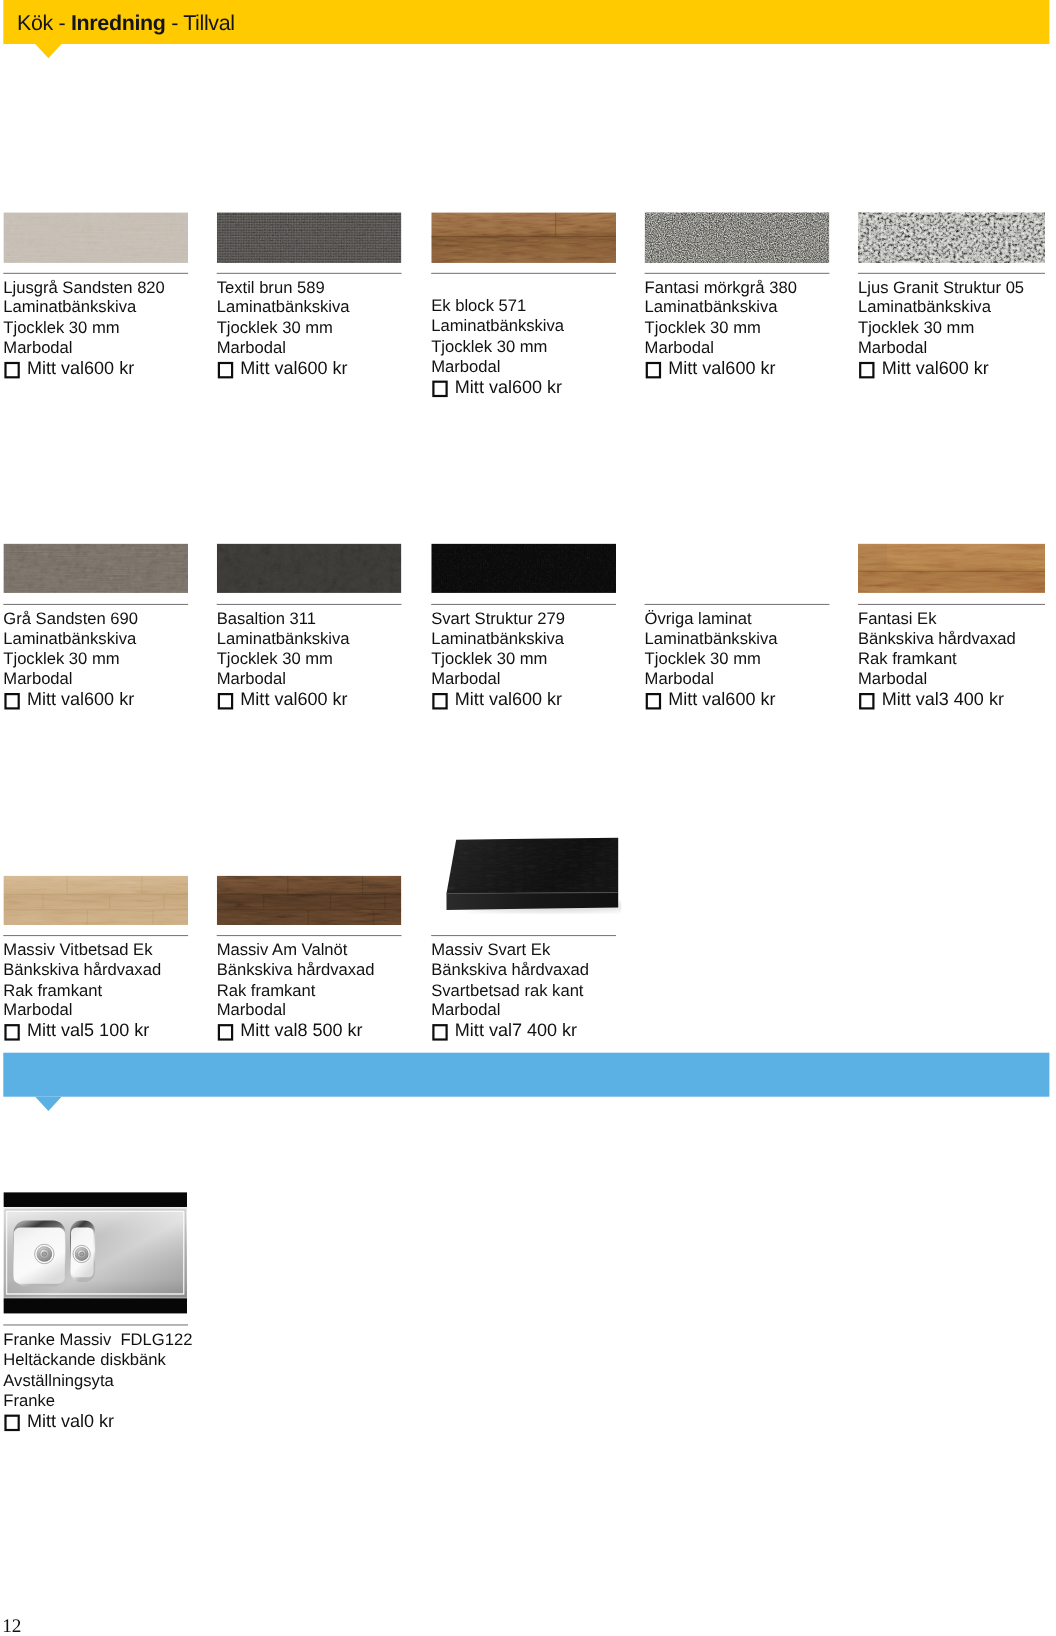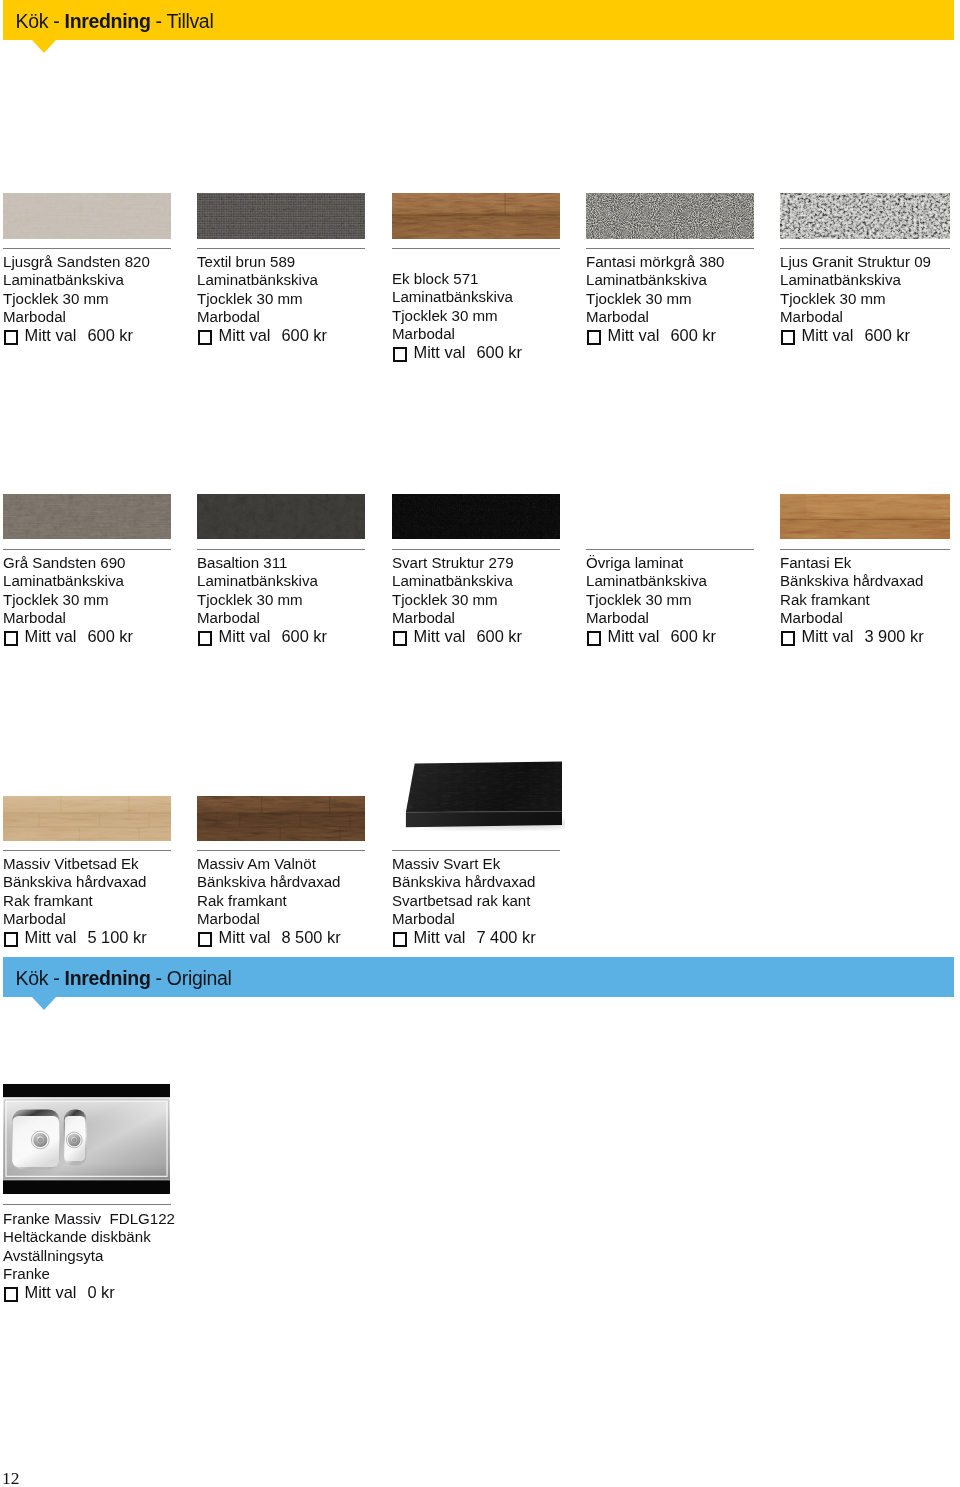--- a/index.html
+++ b/index.html
@@ -22,21 +22,21 @@
   .banner .b{font-weight:bold;}
 
   
   .cell{position:absolute;}
   .swwrap{position:absolute;left:0;overflow:hidden;}
   .swwrap svg{display:block;}
   .rule{position:absolute;left:0;height:1.2px;background:#7c7c80;}
   .info{position:absolute;left:0;font-size:15.1px;color:#111114;white-space:pre;}
   .info div{height:18.3px;line-height:18.3px;}
   .choice{font-size:16.4px;}
-  .price{margin-left:11px;}
+  .price{}
   .cb{display:inline-block;width:10px;height:10.4px;
       border:2.1px solid #0d0d0d;vertical-align:-3.5px;margin-right:6.5px;
       margin-left:1px;
       box-sizing:content-box;background:#fff;}
   .pagenum{position:absolute;font-size:17.5px;color:#111;
       font-family:"Liberation Serif", serif;}
 </style>
 </head>
 <body>
 
@@ -44,21 +44,20 @@
 
   <div class="banner" style="top: 0px; color: rgb(255, 203, 0);">
     <div class="bar" style="background: rgb(255, 203, 0);"></div>
     <div class="tip"></div>
     <div class="txt"><span>Kök </span><span>- </span><span class="b">Inredning</span><span> - </span><span>Tillval</span></div>
   </div>
 
   <div class="banner" style="top: 957px; color: rgb(91, 176, 228);">
     <div class="bar" style="background: rgb(91, 176, 228);"></div>
     <div class="tip"></div>
-    <div class="txt"><span>Kök </span><span>- </span><span class="b">Inredning</span><span> - </span><span>Original</span></div>
   </div>
 
   <div id="cells">
       <div class="cell" style="left: 3px; top: 0px; width: 168px;">
         <div class="swwrap" style="left:0px;top:193px;width:168px;height:46px">
           <svg width="168" height="46" viewBox="0 0 168 46">
             <defs>
               <filter id="tx0" x="0" y="0" width="100%" height="100%" color-interpolation-filters="sRGB">
                 <feTurbulence type="fractalNoise" baseFrequency="0.02 0.9" numOctaves="4" seed="11"></feTurbulence>
                 <feColorMatrix type="saturate" values="0"></feColorMatrix>
@@ -156,21 +155,21 @@
                   <feFuncB type="table" tableValues="0.05 0.22 0.78 0.97 1"></feFuncB>
                   <feFuncA type="linear" slope="0" intercept="1"></feFuncA>
                 </feComponentTransfer>
               </filter>
             </defs>
             <rect width="170" height="46" fill="#f4f4f0"></rect>
             <rect width="170" height="46" filter="url(#tx4)" style="mix-blend-mode:multiply"></rect>
           </svg>
         </div>
         <div class="rule" style="top:248px;width:170px"></div>
-        <div class="info" style="top:253px"><div>Ljus Granit Struktur 09</div><div>Laminatbänkskiva</div><div>Tjocklek 30 mm</div><div>Marbodal</div><div class="choice"><span class="cb"></span><span>Mitt val</span><span class="price">600 kr</span></div></div>
+        <div class="info" style="top:253px"><div>Ljus Granit Struktur 05</div><div>Laminatbänkskiva</div><div>Tjocklek 30 mm</div><div>Marbodal</div><div class="choice"><span class="cb"></span><span>Mitt val</span><span class="price">600 kr</span></div></div>
       </div>
       <div class="cell" style="left: 3px; top: 0px; width: 168px;">
         <div class="swwrap" style="left:0px;top:494px;width:168px;height:45px">
           <svg width="168" height="45" viewBox="0 0 168 45">
             <defs>
               <filter id="tx5" x="0" y="0" width="100%" height="100%" color-interpolation-filters="sRGB">
                 <feTurbulence type="fractalNoise" baseFrequency="0.035 0.85" numOctaves="4" seed="14"></feTurbulence>
                 <feColorMatrix type="saturate" values="0"></feColorMatrix>
               </filter>
               <filter id="tx5m" x="0" y="0" width="100%" height="100%" color-interpolation-filters="sRGB">
@@ -242,21 +241,21 @@
                 <stop offset="1" stop-color="#b2804a"></stop>
               </linearGradient>
             </defs>
             <rect width="170" height="45" fill="url(#tx8g)"></rect>
             <rect width="170" height="45" filter="url(#tx8)" style="mix-blend-mode:overlay" opacity="0.42"></rect>
             <rect x="0" y="25.2" width="170" height="0.8" fill="#4a3110" opacity="0.25"></rect>
             <rect x="0" y="0" width="26.4" height="25.2" fill="#9a7244" opacity="0.22"></rect>
           </svg>
         </div>
         <div class="rule" style="top:549px;width:170px"></div>
-        <div class="info" style="top:554px"><div>Fantasi Ek</div><div>Bänkskiva hårdvaxad</div><div>Rak framkant</div><div>Marbodal</div><div class="choice"><span class="cb"></span><span>Mitt val</span><span class="price">3 900 kr</span></div></div>
+        <div class="info" style="top:554px"><div>Fantasi Ek</div><div>Bänkskiva hårdvaxad</div><div>Rak framkant</div><div>Marbodal</div><div class="choice"><span class="cb"></span><span>Mitt val</span><span class="price">3 400 kr</span></div></div>
       </div>
       <div class="cell" style="left: 3px; top: 0px; width: 168px;">
         <div class="swwrap" style="left:0px;top:796px;width:168px;height:45px">
           <svg width="168" height="45" viewBox="0 0 168 45">
             <defs>
               <filter id="tx9" x="0" y="0" width="100%" height="100%" color-interpolation-filters="sRGB">
                 <feTurbulence type="turbulence" baseFrequency="0.02 0.22" numOctaves="4" seed="22"></feTurbulence>
                 <feColorMatrix type="saturate" values="0"></feColorMatrix>
               </filter>
               <linearGradient id="tx9g" x1="0" y1="0" x2="0.06" y2="1">

